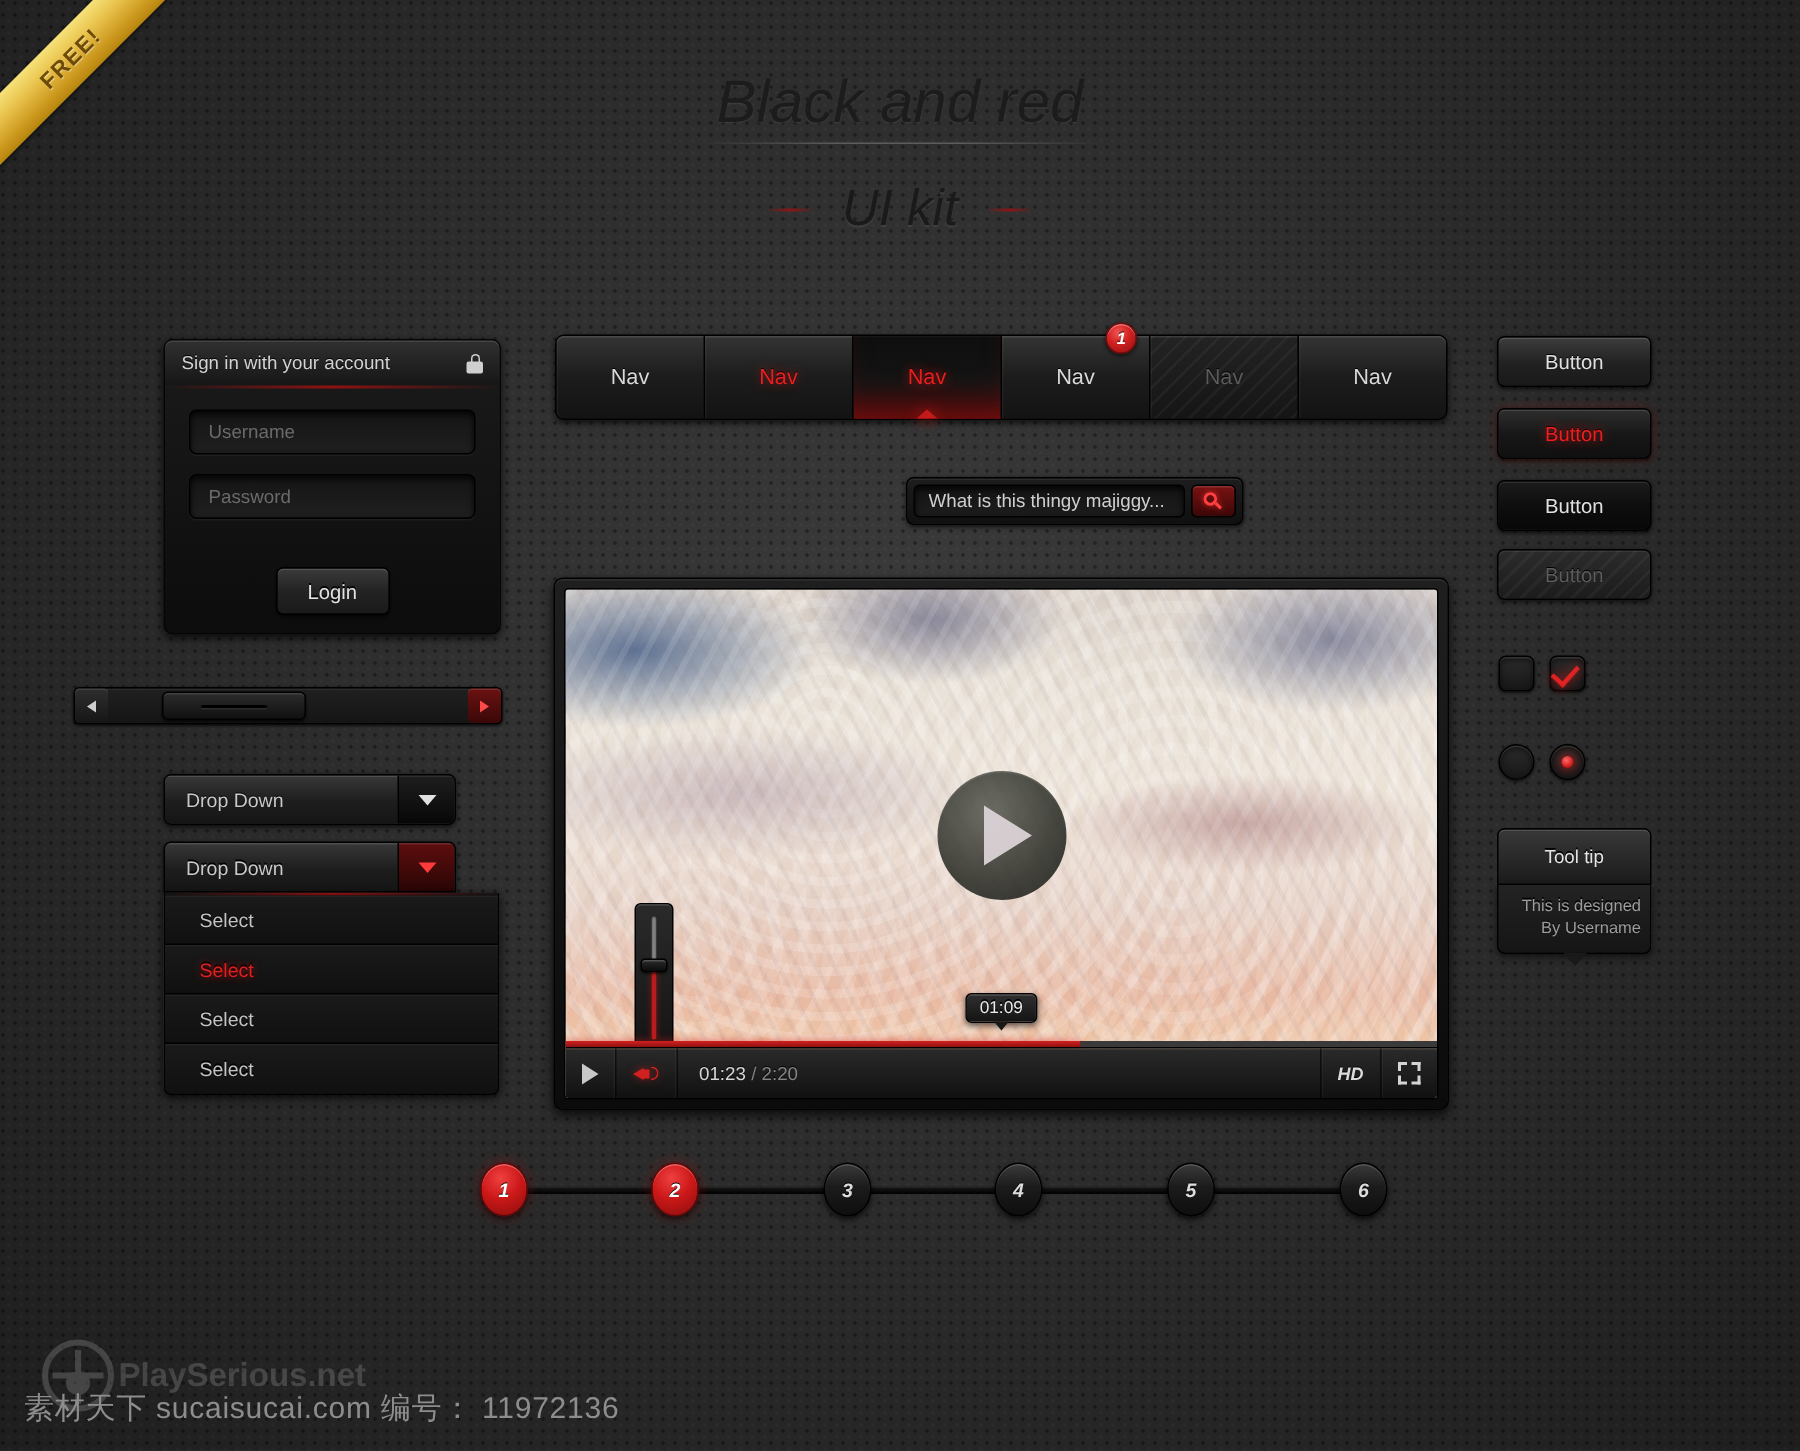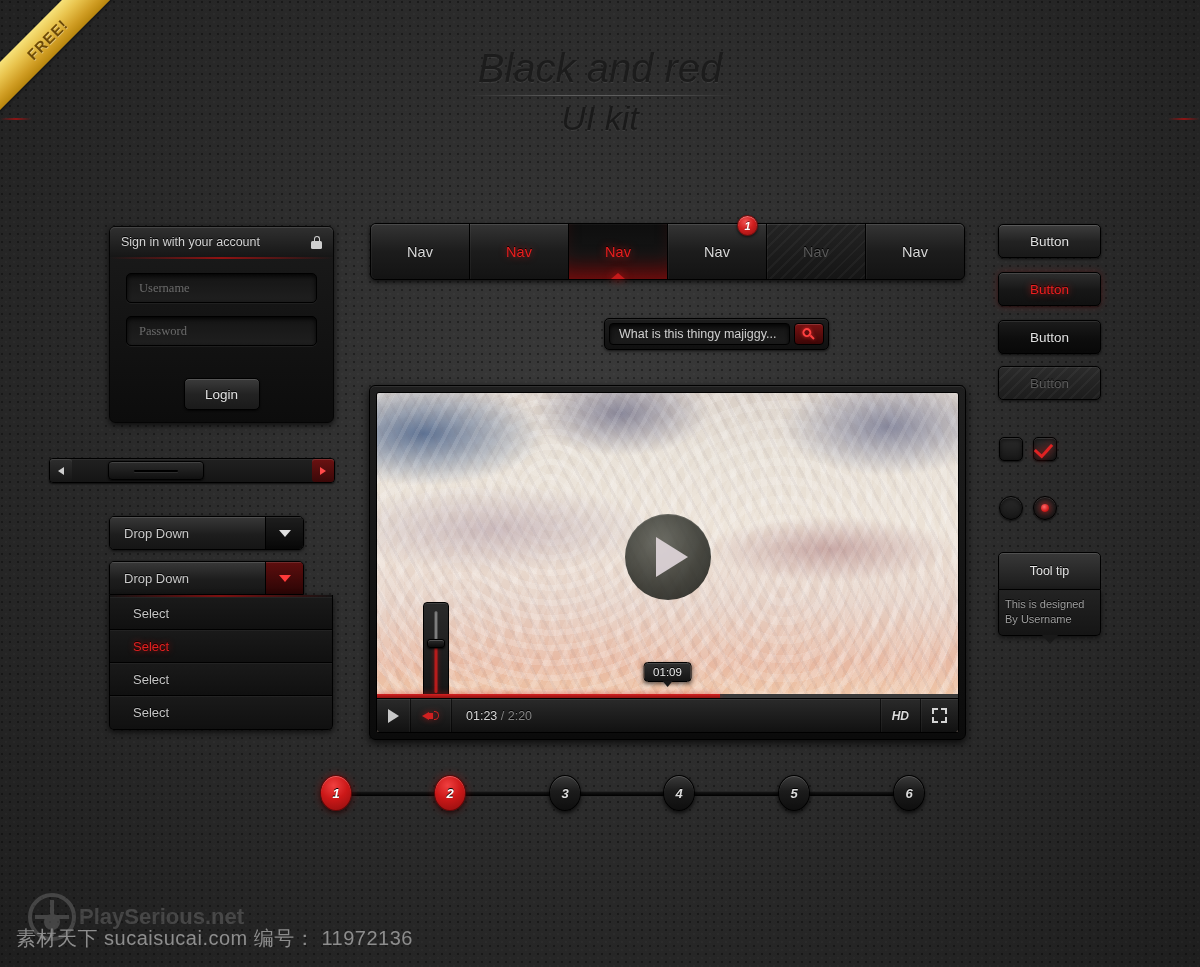--- a/index.html
+++ b/index.html
@@ -37,21 +37,21 @@
   .title-main {
     font-size: 40px; font-style: italic; font-weight: 300;
     color: #1c1c1c;
     text-shadow: 0 1px 1px rgba(255,255,255,0.09);
     letter-spacing: 0px;
   }
   .title-rule {
     width: 270px; height: 1px; margin: 4px auto 0;
     background: linear-gradient(90deg, rgba(255,255,255,0) 0%, rgba(255,255,255,0.22) 35%, rgba(255,255,255,0.22) 65%, rgba(255,255,255,0) 100%);
   }
-  .title-sub-row { display: flex; align-items: center; justify-content: space-between; gap: 18px; margin-top: 3px; }
+  .title-sub-row { display: flex; align-items: center; justify-content: center; gap: 18px; margin-top: 24px; }
   .title-sub {
     font-size: 34px; font-style: italic; font-weight: 300; color: #1a1a1a;
     text-shadow: 0 1px 1px rgba(255,255,255,0.08);
   }
   .dash-red { width: 32px; height: 2px; background: linear-gradient(90deg, rgba(150,18,18,0) 0%, #8d1515 50%, rgba(150,18,18,0) 100%); }
 
   
   #login-panel {
     position: absolute; left: 109px; top: 226px; width: 225px; height: 197px;
     background: linear-gradient(180deg, #1b1b1b 0%, #0c0c0c 100%);
@@ -73,21 +73,21 @@
   .lock-ico { width: 11px; height: 13px; position: relative; }
   .lock-ico .body { position: absolute; bottom: 0; left: 0; width: 11px; height: 8px; background: #cfcfcf; border-radius: 1.5px; }
   .lock-ico .shackle { position: absolute; top: 0; left: 2.5px; width: 6px; height: 6px; border: 1.6px solid #cfcfcf; border-bottom: none; border-radius: 3px 3px 0 0; }
   .login-body { padding: 16px 16px 0; }
   .txt-field {
     width: 100%; height: 30px; border-radius: 5px;
     background: linear-gradient(180deg, #151515 0%, #1f1f1f 100%);
     border: 1px solid #000;
     box-shadow: inset 0 2px 4px rgba(0,0,0,0.85), 0 1px 0 rgba(255,255,255,0.05);
     color: #6a6a6a; font-size: 12.5px; padding: 0 12px; outline: none;
-    font-family: Liberation Serif, serif;
+    font-family: Liberation Sans, sans-serif;
   }
   .txt-field::placeholder { color: #6a6a6a; }
   #login-pass { margin-top: 13px; }
   #login-btn {
     display: block; margin: 32px auto 0; width: 76px; height: 32px;
     border-radius: 5px; border: 1px solid #000; cursor: pointer;
     background: linear-gradient(180deg, #3b3b3b 0%, #232323 50%, #1a1a1a 100%);
     box-shadow: inset 0 1px 0 rgba(255,255,255,0.14), 0 1px 2px rgba(0,0,0,0.7);
     color: #e2e2e2; font-size: 13.5px; text-shadow: 0 -1px 0 #000;
     font-family: Liberation Sans, sans-serif;
@@ -365,21 +365,21 @@
   #tt-head {
     height: 38px; display: flex; align-items: center; justify-content: center;
     border: 1px solid #000; border-radius: 5px 5px 0 0;
     background: linear-gradient(180deg, #383838 0%, #1b1b1b 100%);
     box-shadow: inset 0 1px 0 rgba(255,255,255,0.13);
     color: #e4e4e4; font-size: 12.5px; text-shadow: 0 -1px 0 #000;
   }
   #tt-body {
     border: 1px solid #000; border-top: none; border-radius: 0 0 5px 5px;
     background: linear-gradient(180deg, #232323 0%, #151515 100%);
-    padding: 7px 6px 8px; text-align: left; position: relative;
+    padding: 7px 6px 8px; text-align: right; position: relative;
     color: #9d9d9d; font-size: 11px; line-height: 15px; text-shadow: 0 -1px 0 #000;
     box-shadow: 0 2px 5px rgba(0,0,0,0.6);
   }
   #tt-body::after { content:""; position: absolute; left: 50%; transform: translateX(-50%); bottom: -9px; width: 0; height: 0; border-left: 8px solid transparent; border-right: 8px solid transparent; border-top: 9px solid #191919; }
 
   
   #steps { position: absolute; left: 320px; top: 775px; width: 605px; height: 36px; }
   #steps .line { position: absolute; left: 18px; right: 18px; top: 16px; height: 5px; background: linear-gradient(180deg, #1a1a1a 0%, #000 100%); border-radius: 3px; box-shadow: inset 0 1px 0 rgba(255,255,255,0.06); }
   #steps .line-fill { position: absolute; left: 18px; top: 16px; height: 5px; background: linear-gradient(180deg, #cf1c1c 0%, #8d1010 100%); border-radius: 3px; box-shadow: 0 0 6px rgba(200,25,25,0.5); }
   .step {

